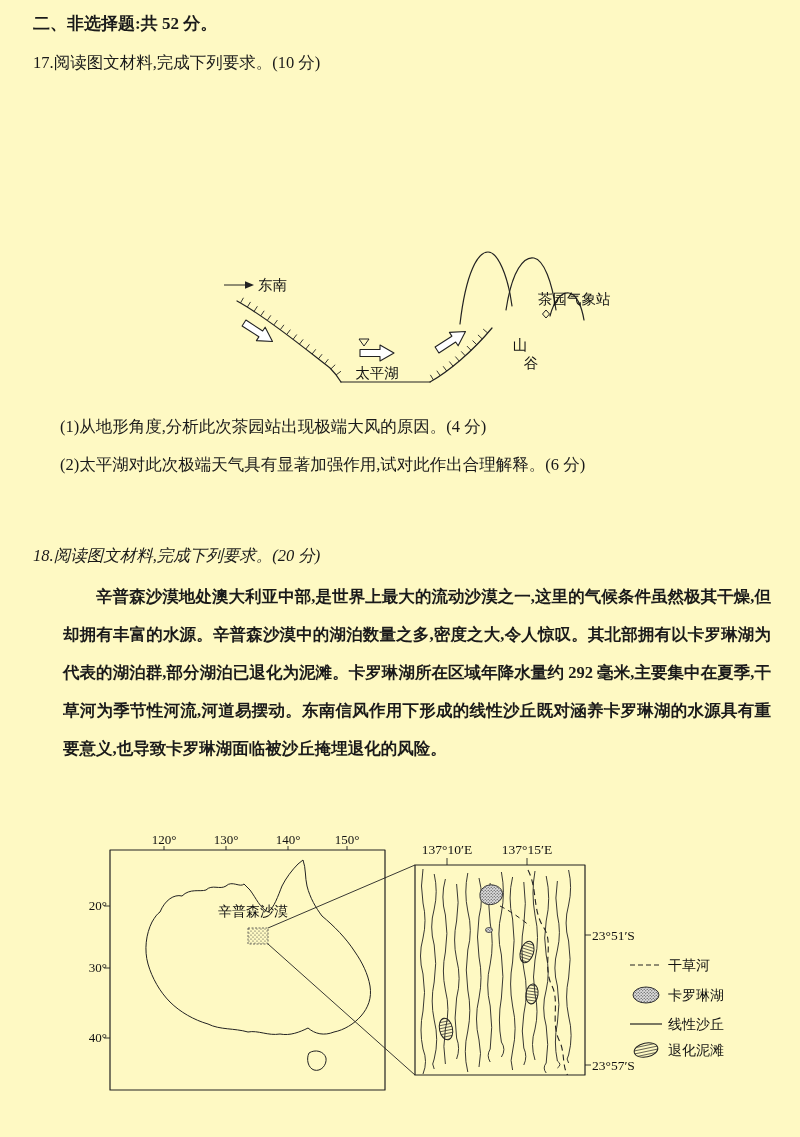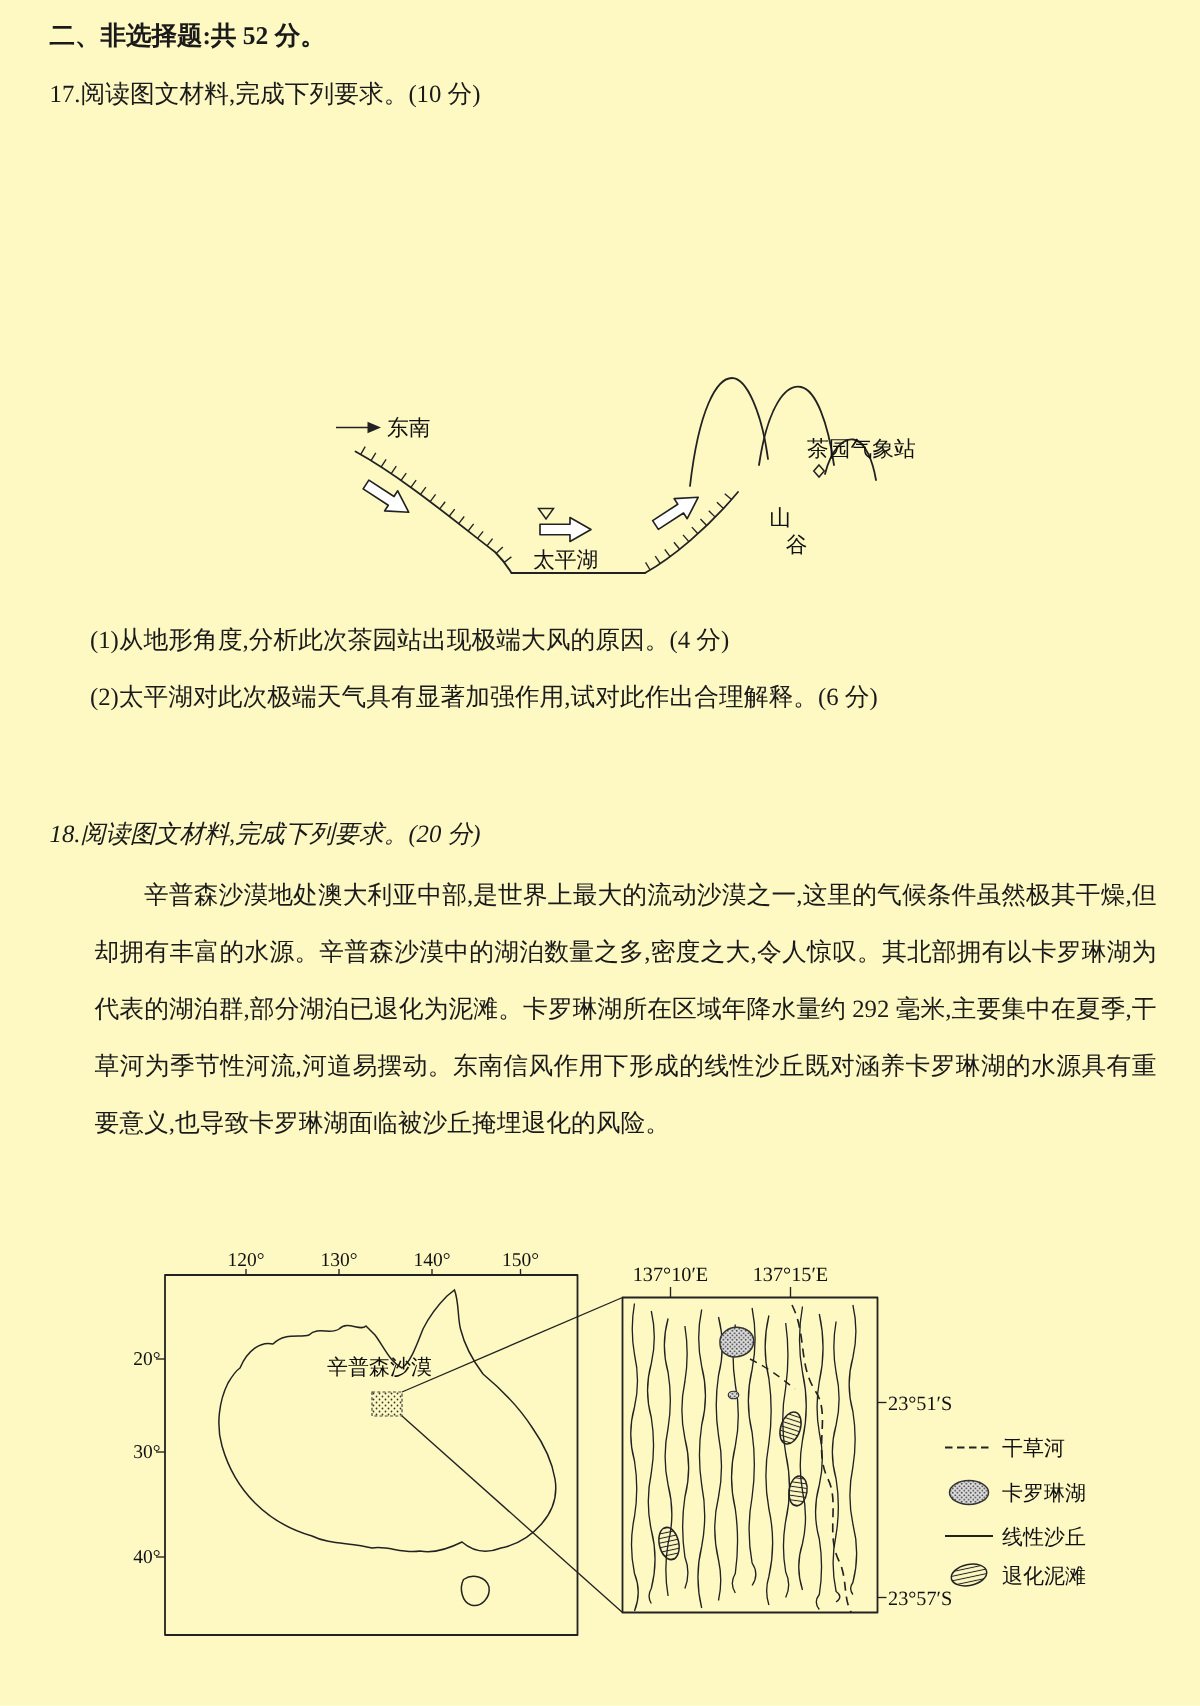--- a/index.html
+++ b/index.html
@@ -88,21 +88,21 @@
       <line x1="296.8036804199219" y1="98.75316619873047" x2="292.52049454543743" y2="94.55146192967288" class="tick"></line>
       <line x1="302.3340148925781" y1="92.97295379638672" x2="297.9318058507423" y2="88.8961222384267" class="tick"></line>
       <line x1="307.6951599121094" y1="87.03549194335938" x2="303.17541196836055" y2="83.0893699831333" class="tick"></line>
     </svg>
 
   <div class="abs sub" style="left:60px;top:416px;">(1)从地形角度,分析此次茶园站出现极端大风的原因。(4 分)</div>
   <div class="abs sub" style="left:60px;top:454px;">(2)太平湖对此次极端天气具有显著加强作用,试对此作出合理解释。(6 分)</div>
 
   <div class="abs h2" style="left:33px;top:545px;font-style:italic;">18.阅读图文材料,完成下列要求。(20 分)</div>
 
-  <div class="abs passage" style="left:63px;top:578px;width:708px;">辛普森沙漠地处澳大利亚中部,是世界上最大的流动沙漠之一,这里的气候条件虽然极其干燥,但却拥有丰富的水源。辛普森沙漠中的湖泊数量之多,密度之大,令人惊叹。其北部拥有以卡罗琳湖为代表的湖泊群,部分湖泊已退化为泥滩。卡罗琳湖所在区域年降水量约 292 毫米,主要集中在夏季,干草河为季节性河流,河道易摆动。东南信风作用下形成的线性沙丘既对涵养卡罗琳湖的水源具有重要意义,也导致卡罗琳湖面临被沙丘掩埋退化的风险。</div>
+  <div class="abs passage" style="left:63px;top:578px;width:708px;font-weight:bold;">辛普森沙漠地处澳大利亚中部,是世界上最大的流动沙漠之一,这里的气候条件虽然极其干燥,但却拥有丰富的水源。辛普森沙漠中的湖泊数量之多,密度之大,令人惊叹。其北部拥有以卡罗琳湖为代表的湖泊群,部分湖泊已退化为泥滩。卡罗琳湖所在区域年降水量约 292 毫米,主要集中在夏季,干草河为季节性河流,河道易摆动。东南信风作用下形成的线性沙丘既对涵养卡罗琳湖的水源具有重要意义,也导致卡罗琳湖面临被沙丘掩埋退化的风险。</div>
 
   <svg class="abs" style="left:0;top:828px;" width="800" height="272" viewBox="0 0 800 272">
     <defs>
       <pattern id="dotp" width="4" height="4" patternUnits="userSpaceOnUse">
         <circle cx="1" cy="1" r="0.6" fill="#333"></circle>
         <circle cx="3" cy="3" r="0.6" fill="#333"></circle>
       </pattern>
       <pattern id="dotp2" width="3" height="3" patternUnits="userSpaceOnUse">
         <rect width="3" height="3" fill="#dcdcdc"></rect>
         <circle cx="0.8" cy="0.8" r="0.55" fill="#222"></circle>

